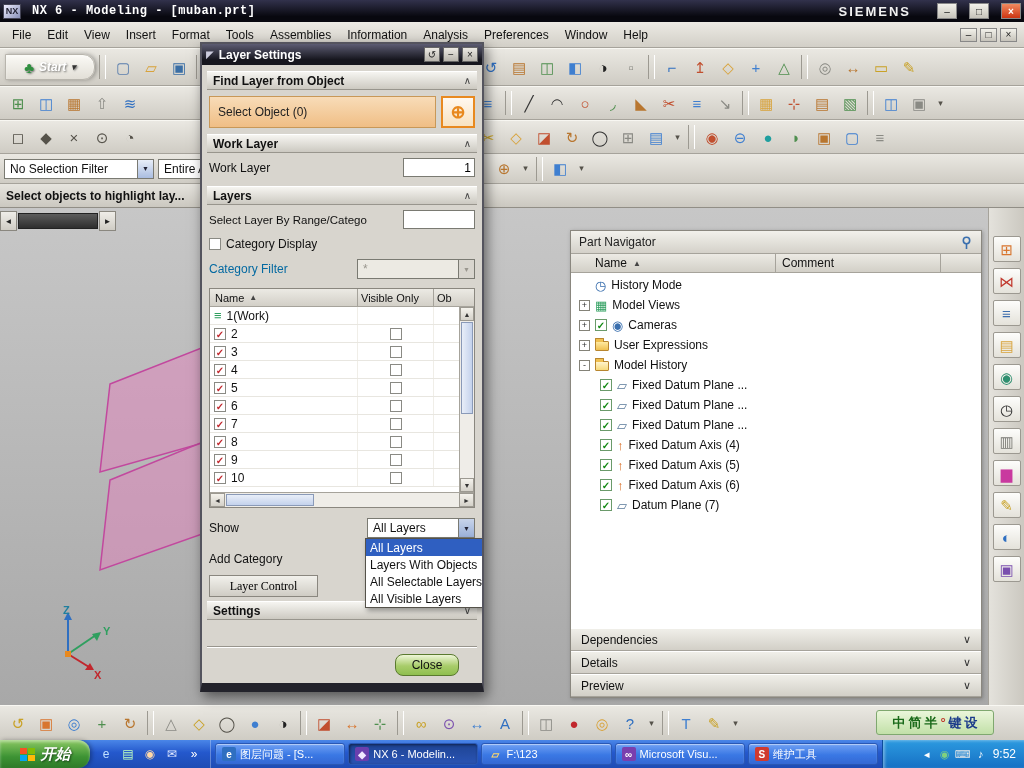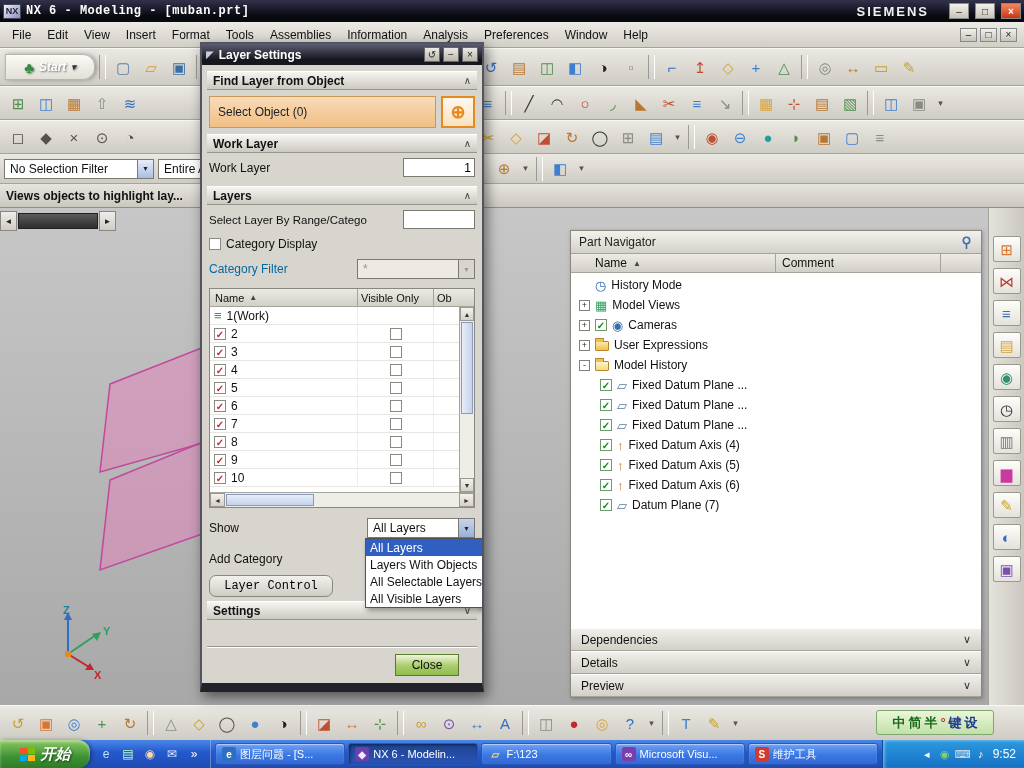--- a/index.html
+++ b/index.html
@@ -1,21 +1,21 @@
 <!DOCTYPE html>
 <html><head>
 <meta charset="utf-8">
 <style>
 *{margin:0;padding:0;box-sizing:border-box}
 html,body{width:1024px;height:768px}
 body{font-family:"Liberation Sans",sans-serif;font-size:12px;color:#111;background:#d6d3ce;overflow:hidden}
 #screen{position:relative;width:1024px;height:768px;overflow:hidden;background:#d6d3ce}
 
 
-.titlebar{position:absolute;left:0;top:0;width:1024px;height:22px;background:linear-gradient(180deg,#32324c,#08080f 75%);display:flex;align-items:center;padding:0 3px;gap:5px;z-index:5}
+.titlebar{position:absolute;left:0;top:0;width:1024px;height:22px;background:linear-gradient(180deg,#32324c,#08080f 75%);display:flex;align-items:center;padding:0 3px;gap:11px;z-index:5}
 .nx-badge{width:18px;height:15px;background:linear-gradient(135deg,#eef,#8890b8);border:1px solid #445;font-size:9px;font-weight:bold;color:#223;display:flex;align-items:center;justify-content:center;flex:none}
 .title-text{color:#fff;font-weight:bold;font-size:12px;letter-spacing:.5px;font-family:"Liberation Mono",monospace;white-space:nowrap}
 .brand{margin-left:auto;margin-right:14px;color:#f0f0f0;font-weight:bold;letter-spacing:2px;font-size:13px}
 .wbtn{width:20px;height:16px;background:linear-gradient(#f2f1ea,#c6c3ba);border:1px solid #888;display:flex;align-items:center;justify-content:center;font-size:10px;color:#222;margin-left:1px;flex:none}
 .wbtn.close{background:linear-gradient(#f08a60,#cc3512);color:#fff;font-weight:bold}
 
 
 .menubar{position:absolute;left:0;top:22px;width:1024px;height:26px;background:linear-gradient(#eceae4,#d2cfc7);border-bottom:1px solid #a6a39b;display:flex;align-items:center;padding:0 4px}
 .menu-items{display:flex;align-items:center}
 .mitem{padding:4px 8px;color:#111;white-space:nowrap}
@@ -155,24 +155,24 @@
 .hthumb{width:88px;background:linear-gradient(#e8eef8,#c4d2ec);border:1px solid #8a9ab8;margin:1px;flex:none}
 .hfill{flex:1}
 .frow.showrow{margin-top:10px}
 .showcombo{width:108px;position:relative;flex:none}
 .showcombo .val{flex:1}
 .showcombo .dd{background:linear-gradient(#c8d4ea,#9ab0d8)}
 .popup{position:absolute;left:-3px;top:19px;width:133px;background:#fff;border:1px solid #55524a;z-index:80;box-shadow:2px 3px 5px rgba(0,0,0,.35)}
 .popt{height:17px;display:flex;align-items:center;padding:0 4px;font-size:12px;white-space:nowrap}
 .popt.sel{background:#2f5fc1;color:#fff}
 .addcat{margin:9px 2px 0;flex:none;font-size:12px}
-.lcbtn{margin:9px 2px 0;width:124px;height:22px;background:linear-gradient(#f2f1ec,#cfccc4);border:1px solid #8a877f;border-radius:7px;font-size:12px;font-family:Liberation Mono, monospace;flex:none}
+.lcbtn{margin:9px 2px 0;width:109px;height:22px;background:linear-gradient(#f2f1ec,#cfccc4);border:1px solid #8a877f;border-radius:0;font-size:12px;font-family:Liberation Serif, serif;flex:none}
 .spacer{flex:1}
 .dlg-footer{border-top:1px solid #98958d;box-shadow:inset 0 1px 0 #fff;padding:7px 0 5px;display:flex;flex:none}
-.closebtn{margin-left:188px;width:64px;height:22px;background:linear-gradient(#eef6d8,#a8cc6a 55%,#8fbf4f);border:1px solid #5a7a2f;border-radius:0;font-size:12px;font-family:inherit;color:#111}
+.closebtn{margin-left:188px;width:64px;height:22px;background:linear-gradient(#eef6d8,#a8cc6a 55%,#8fbf4f);border:1px solid #5a7a2f;border-radius:8px;font-size:12px;font-family:inherit;color:#111}
 </style>
 </head>
 <body>
 
 <div id="screen">
 
   <div class="titlebar">
     <span class="nx-badge">NX</span>
     <span class="title-text">NX 6 - Modeling - [muban.prt]</span>
     <span class="brand">SIEMENS</span>
@@ -438,21 +438,21 @@
         <span class="tbtn">
           <span class="glyph" style="color: rgb(63, 127, 208);">◧</span>
         </span>
         <span class="tbtn mini">
           <span class="glyph">▾</span>
         </span>
       </div>
   </div>
 
   <div class="promptbar">
-    <span>Views objects to highlight lay...</span>
+    <span>Select objects to highlight lay...</span>
   </div>
 
   <div class="gfx">
     <div class="scrollstub">
       <span class="sbtn">◄</span>
       <span class="sdark"></span>
       <span class="sbtn">►</span>
     </div>
     <svg class="planes" width="165" height="258" viewBox="0 0 165 258">
       <polygon points="18,64 150,12 150,112 8,152" fill="rgba(226,130,188,0.5)" stroke="#c2489e" stroke-width="1.5"></polygon>

